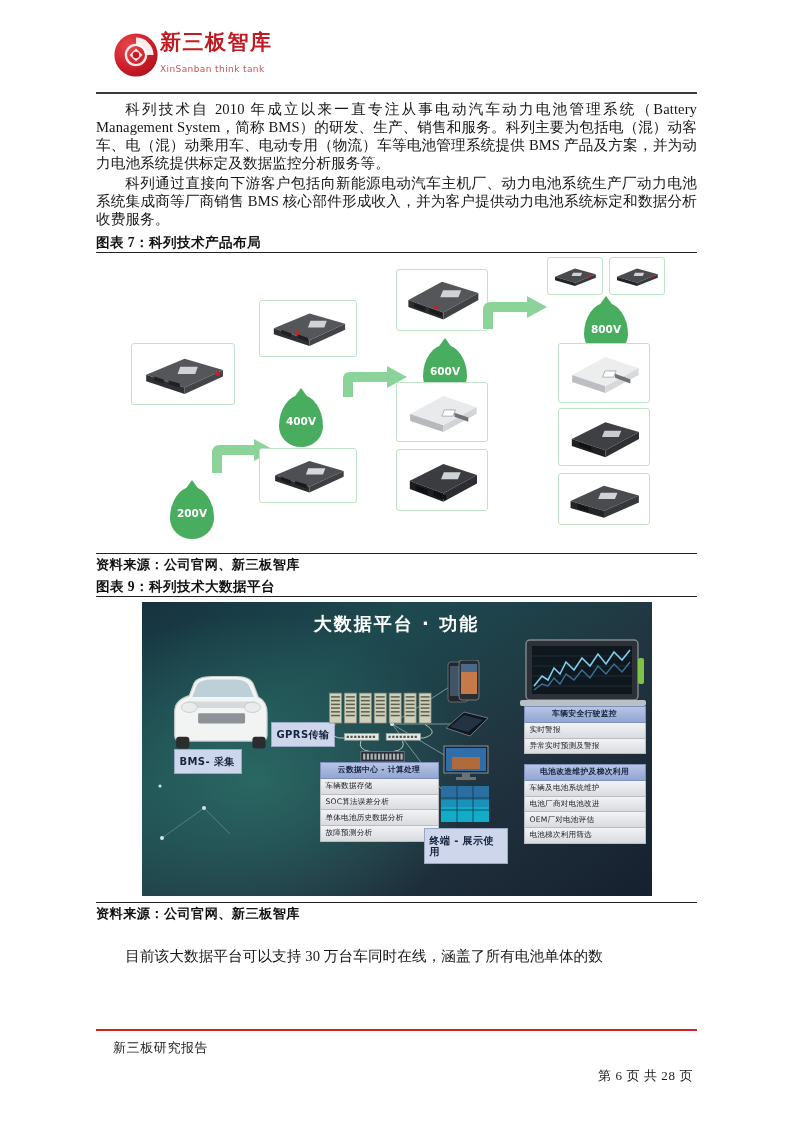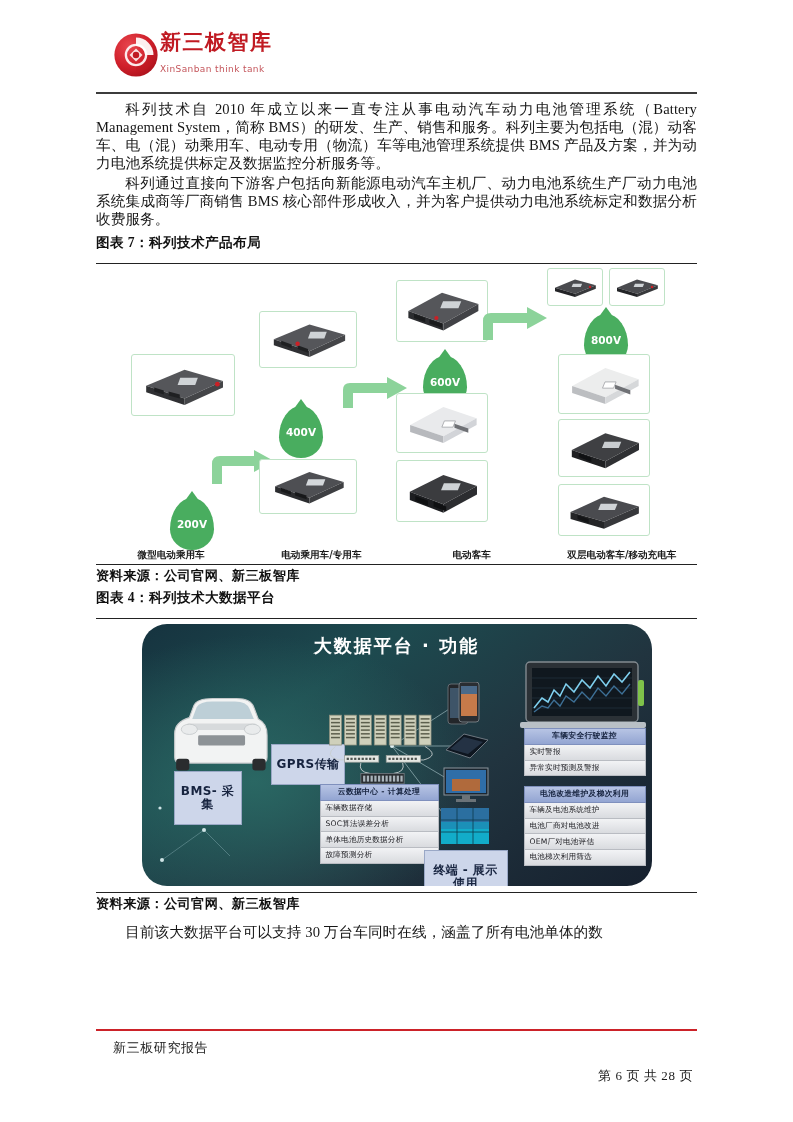--- a/index.html
+++ b/index.html
@@ -35,21 +35,21 @@
   .content { position:absolute; left:96px; top:100px; width:601px; }
   p.para {
     font-size:14.6px; line-height:18px; color:#161616;
     text-align:justify; text-justify:inter-ideograph;
     text-indent:2em; letter-spacing:.1px;
   }
 
   
   .exh-title {
     font-size:13.6px; font-weight:700; color:#111;
-    padding-bottom:11px; border-bottom:1.6px solid #222;
+    padding-bottom:0; border-bottom:1.6px solid #222;
     letter-spacing:.4px;
   }
   .exh-src {
     font-size:13.2px; font-weight:700; color:#111;
     border-top:1.6px solid #222; padding-top:2px; letter-spacing:.4px;
   }
 
   
   .fig7 { position:relative; width:601px; height:300px; background:#fff; }
   .pbox {
@@ -73,35 +73,34 @@
   }
   .arrow { position:absolute; }
   .cat-labels { position:absolute; left:0; bottom:2px; width:601px; display:flex; }
   .cat-labels div {
     flex:1; text-align:center; font-size:9.6px; color:#1a1a1a; font-weight:700;
     font-family:"DejaVu Sans","Liberation Sans",sans-serif;
   }
 
   
   .fig8 {
-    position:relative; width:601px; height:262px; overflow:hidden;
+    position:relative; width:601px; height:294px; overflow:hidden;
     background:
       radial-gradient(ellipse 70% 90% at 22% 60%, #2a6763 0%, rgba(42,103,99,0) 62%),
       linear-gradient(145deg,#16333f 0%, #1d4a4f 30%, #21343f 62%, #16202e 100%);
-    border-radius: 25px;
   }
   .f8-title {
     position:absolute; top:10px; left:0; width:601px; text-align:center;
     color:#fff; font-size:18px; font-weight:700; letter-spacing:2px;
     font-family:"DejaVu Sans","Liberation Sans",sans-serif;
   }
   .tag {
     position:absolute; background:#cdd6ea; border:1px solid #9aa8c6;
-    color:#16233f; font-size:12px; font-weight:700; letter-spacing:.4px;
-    text-align:center; padding:13px 5px; line-height:1.1;
+    color:#16233f; font-size:10px; font-weight:700; letter-spacing:.4px;
+    text-align:left; padding:6px 5px; line-height:1.1;
     font-family:"DejaVu Sans","Liberation Sans",sans-serif;
   }
   .panel { position:absolute; width:119px; }
   .panel .ph {
     background:linear-gradient(180deg,#b7c4e4,#93a5d2);
     border:1px solid #7f90bd; color:#16233f;
     font-size:7.8px; font-weight:700; text-align:center;
     padding:3.2px 2px; letter-spacing:.3px; line-height:1.1;
     font-family:"DejaVu Sans","Liberation Sans",sans-serif;
   }
@@ -287,32 +286,26 @@
       <div class="pbox" style="left:462px; top:220px; width:92px; height:52px;">
         <svg viewBox="0 0 120 66" width="84" height="46">
           <polygon points="12,36 60,14 110,28 60,50" fill="#4a4b4f"></polygon>
           <polygon points="12,36 60,50 60,60 12,46" fill="#242527"></polygon>
           <polygon points="60,50 110,28 110,38 60,60" fill="#37383b"></polygon>
           <rect x="52" y="24" width="24" height="9" fill="#cfd3d6" transform="skewX(-22) translate(13,0)"></rect>
           <polygon points="22,40 38,46 38,52 22,46" fill="#141517"></polygon>
         </svg>
       </div>
 
-      <div class="cat-labels">
-        <div>微型电动乘用车</div>
-        <div>电动乘用车/专用车</div>
-        <div>电动客车</div>
-        <div>双层电动客车/移动充电车</div>
-      </div>
     </div>
 
     <div class="exh-src">资料来源：公司官网、新三板智库</div>
 
 
-    <div class="exh-title" style="margin-top:4px">图表 4：科列技术大数据平台</div>
+    <div class="exh-title" style="margin-top:4px">图表 9：科列技术大数据平台</div>
 
     <div style="display:flex;justify-content:center;margin-top:5px">
     <div class="fig8" style="width:510px">
 
       <div class="f8-title" style="width:510px">大数据平台 · 功能</div>
 
       <svg style="position:absolute;left:0;top:0" width="510" height="262">
         <line x1="20" y1="236" x2="62" y2="206" stroke="#8fb6bb" stroke-width=".7" opacity=".6"></line>
         <line x1="62" y1="206" x2="88" y2="232" stroke="#8fb6bb" stroke-width=".7" opacity=".6"></line>
         <circle cx="20" cy="236" r="2" fill="#cfe4e6"></circle>
@@ -501,20 +494,20 @@
         <div class="pi">电池厂商对电池改进</div>
         <div class="pi">OEM厂对电池评估</div>
         <div class="pi">电池梯次利用筛选</div>
       </div>
 
     </div>
     </div>
 
     <div class="exh-src" style="margin-top:6px">资料来源：公司官网、新三板智库</div>
 
-    <p class="para" style="margin-top:10px">目前该大数据平台可以支持 30 万台车同时在线，涵盖了所有电池单体的数</p>
+    <p class="para" style="margin-top:24px">目前该大数据平台可以支持 30 万台车同时在线，涵盖了所有电池单体的数</p>
   </div>
 
   <div class="foot-rule"></div>
   <div class="foot-left">新三板研究报告</div>
   <div class="foot-right">第 6 页 共 28 页</div>
 
 </div>
 
 </body></html>

